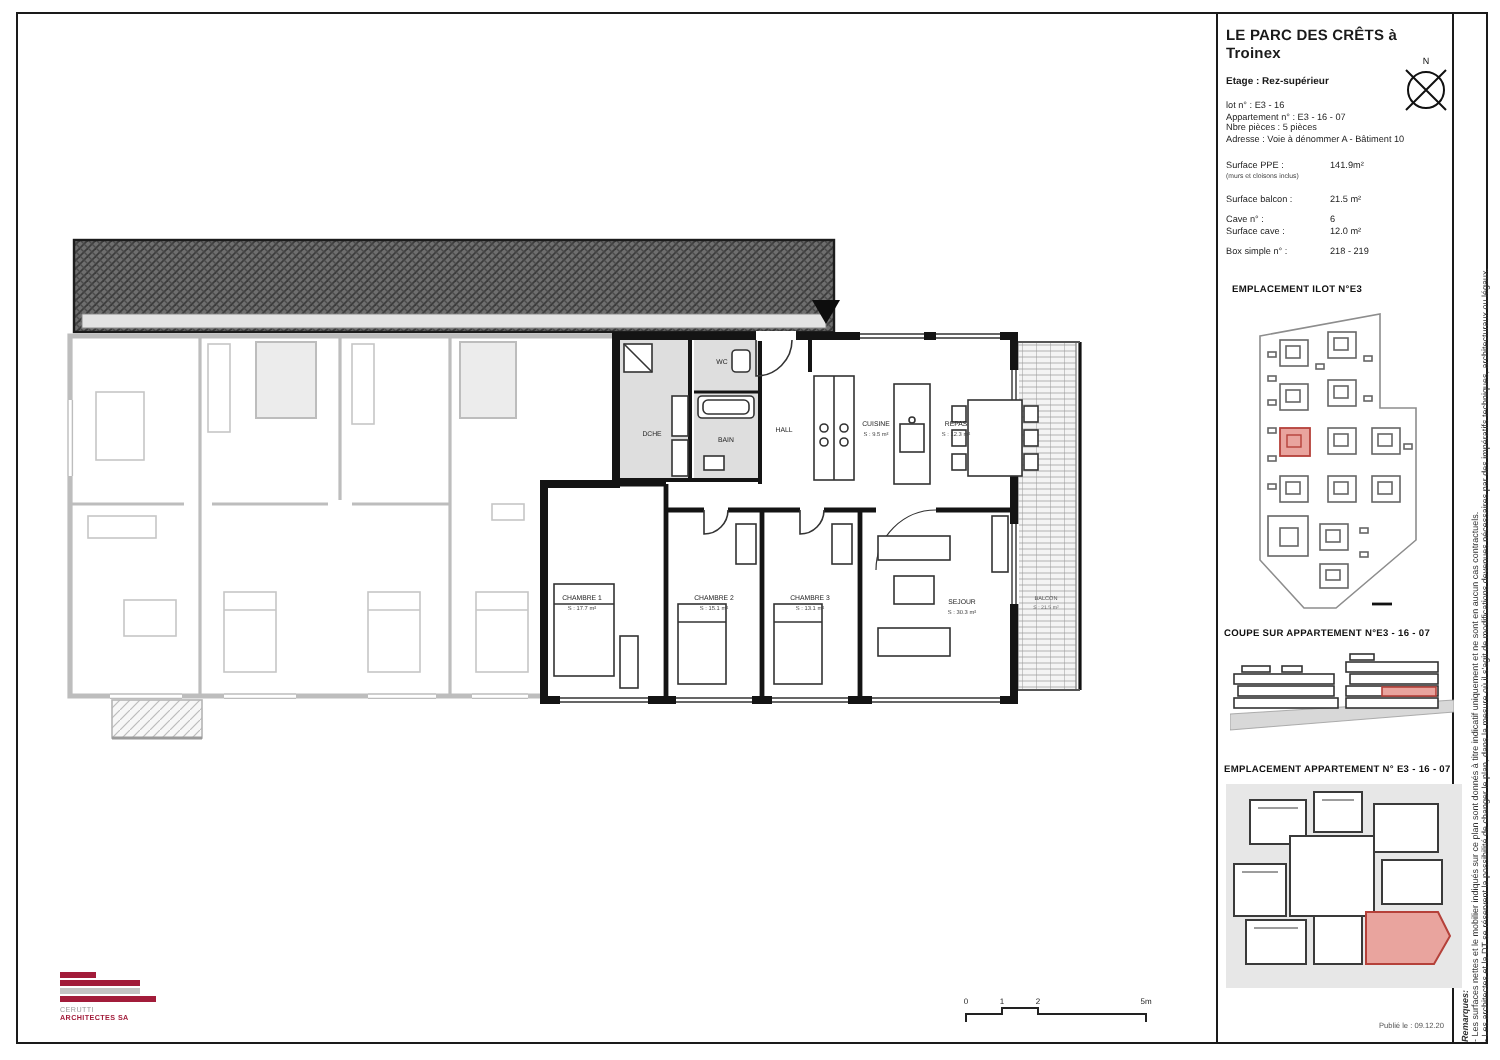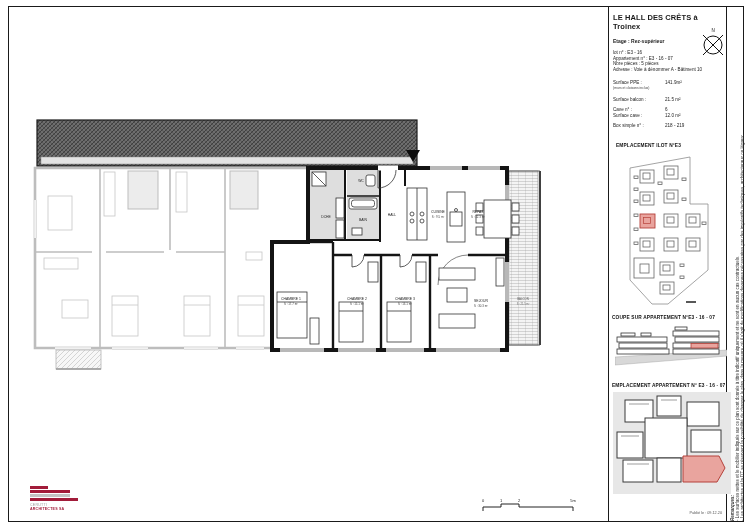--- a/index.html
+++ b/index.html
@@ -249,21 +249,21 @@
       <text x="405" y="305" font-size="2.9" fill="#444">S : 13.1 m²</text>
       <text x="481" y="302">SEJOUR</text>
       <text x="481" y="307" font-size="2.9" fill="#444">S : 30.3 m²</text>
       <text x="523" y="300" font-size="2.8" fill="#555">BALCON</text>
       <text x="523" y="304.5" font-size="2.6" fill="#666">S : 21.5 m²</text>
     </g>
   </g>
 </svg>
 
 <div class="titleblock">
-  <div class="tb-title">LE HALL DES CRÊTS à Troinex</div>
+  <div class="tb-title">LE PARC DES CRÊTS à Troinex</div>
   <div class="tb-etage">Etage : Rez-supérieur</div>
   <div class="tb-line">lot n° : E3 - 16</div>
   <div class="tb-line">Appartement n° : E3 - 16 - 07</div>
   <div class="tb-line">Nbre pièces : 5 pièces</div>
   <div class="tb-line">Adresse : Voie à dénommer A - Bâtiment 10</div>
   <div class="tb-gap"></div>
   <div class="tb-row">
     <span class="lab">Surface PPE :</span>
     <span class="val">141.9m²</span>
   </div>

